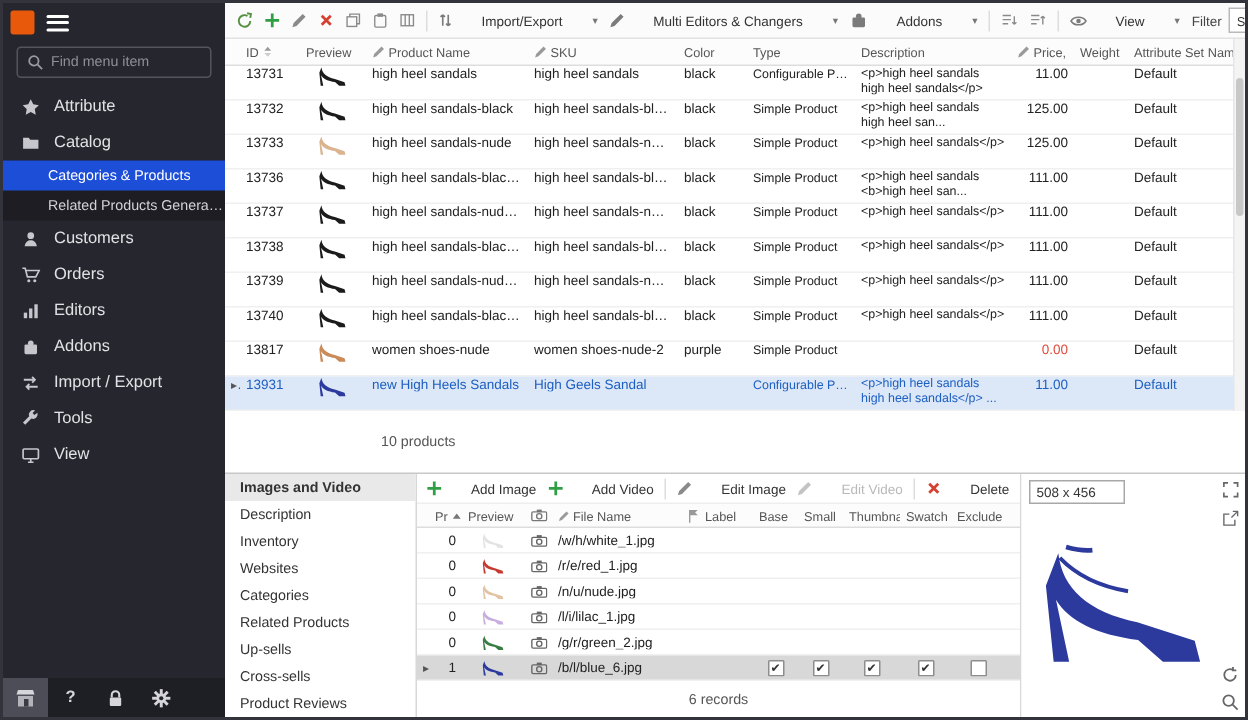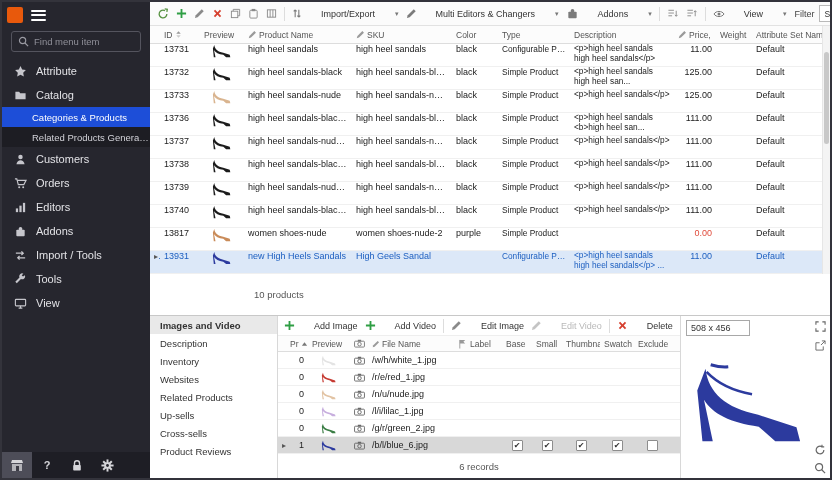--- a/index.html
+++ b/index.html
@@ -157,21 +157,21 @@
             </svg>
           </span>
           <span class="milabel">Addons</span>
         </div>
         <div class="mi">
           <span class="icon">
             <svg width="13" height="13" viewBox="0 0 14 14" fill="none" stroke="#c6c6cc" stroke-width="1.3">
               <path d="M2 4.5h8M8 2.5l2 2-2 2M12 9.5H4M6 7.5l-2 2 2 2"></path>
             </svg>
           </span>
-          <span class="milabel">Import / Tools</span>
+          <span class="milabel">Import / Export</span>
         </div>
         <div class="mi">
           <span class="icon">
             <svg width="13" height="13" viewBox="0 0 14 14" fill="#c6c6cc">
               <path d="M11.7 2.3a3.2 3.2 0 0 1-4.2 4.2L3 11 1.4 9.4l4.5-4.5a3.2 3.2 0 0 1 4.2-4.2L8.3 2.5l1.4 1.4z"></path>
             </svg>
           </span>
           <span class="milabel">Tools</span>
         </div>
         <div class="mi">
@@ -588,20 +588,23 @@
           <div class="tab">
             <span>Description</span>
           </div>
           <div class="tab">
             <span>Inventory</span>
           </div>
           <div class="tab">
             <span>Websites</span>
           </div>
           <div class="tab">
+            <span>Categories</span>
+          </div>
+          <div class="tab">
             <span>Related Products</span>
           </div>
           <div class="tab">
             <span>Up-sells</span>
           </div>
           <div class="tab">
             <span>Cross-sells</span>
           </div>
           <div class="tab">
             <span>Product Reviews</span>

